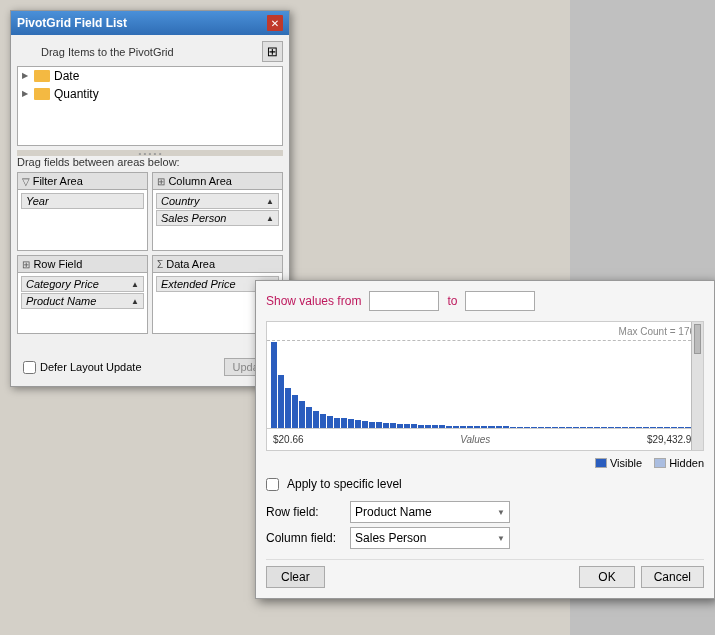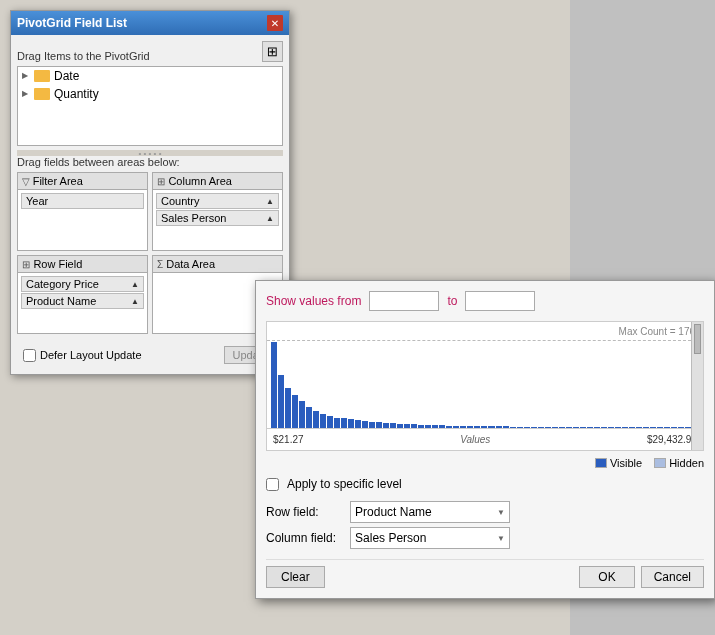--- a/index.html
+++ b/index.html
@@ -44,22 +44,23 @@
 
     .pivot-content {
       padding: 6px;
     }
 
     .drag-hint {
       font-size: 11px;
       color: #333;
       margin-bottom: 4px;
       display: flex;
-      align-items: flex-end;
+      align-items: center;
       justify-content: space-between;
+      margin-left: 24px;
     }
 
     .field-list-area {
       background: white;
       border: 1px solid #aaa;
       height: 80px;
       margin-bottom: 4px;
       overflow-y: auto;
     }
 
@@ -125,20 +126,21 @@
     }
 
     .area-icon {
       font-size: 10px;
       color: #555;
     }
 
     .area-items {
       min-height: 60px;
       padding: 2px;
+      font-style: italic;
     }
 
     .area-item {
       background: #e8e8e8;
       border: 1px solid #bbb;
       padding: 1px 4px;
       margin: 1px;
       font-size: 11px;
       display: flex;
       align-items: center;
@@ -146,21 +148,21 @@
       cursor: pointer;
     }
 
     .sort-arrow { font-size: 8px; color: #333; }
 
     .bottom-bar {
       display: flex;
       align-items: center;
       justify-content: space-between;
       padding: 4px 6px;
-      margin-top: 8px;
+      margin-top: 20px;
     }
 
     .defer-check { display: flex; align-items: center; gap: 4px; font-size: 11px; }
 
     .update-btn {
       background: #e0e0e0;
       border: 1px solid #aaa;
       padding: 2px 8px;
       font-size: 11px;
       cursor: pointer;
@@ -437,20 +439,26 @@
               <span>Product Name</span>
               <span class="sort-arrow">▲</span>
             </div>
           </div>
         </div>
 
         <div class="area-box">
           <div class="area-header">
             <span class="area-icon">Σ</span>
             <span>Data Area</span>
+          </div>
+          <div class="area-items">
+            <div class="area-item" style="position:relative;">
+              <span>Extended Price</span>
+              <span style="position:absolute;right:2px;top:2px;font-size:12px;cursor:pointer;color:#333;">↗</span>
+            </div>
           </div>
         </div>
       </div>
 
       <div class="bottom-bar">
         <label class="defer-check">
           <input type="checkbox" style="">
           <span>Defer Layout Update</span>
         </label>
         <button class="update-btn">
@@ -528,21 +536,21 @@
             <div class="chart-bar" style="height: 1.11111%;"></div>
             <div class="chart-bar" style="height: 1.11111%;"></div>
             <div class="chart-bar" style="height: 1.11111%;"></div>
             <div class="chart-bar" style="height: 1.11111%;"></div>
             <div class="chart-bar" style="height: 1.11111%;"></div>
             <div class="chart-bar" style="height: 1.11111%;"></div>
             <div class="chart-bar" style="height: 1.11111%;"></div>
             <div class="chart-bar" style="height: 1.11111%;"></div>
           </div>
         <div class="chart-x-axis">
-          <span>$21.27</span>
+          <span>$20.66</span>
           <span class="chart-x-center">Values</span>
           <span>$29,432.95</span>
         </div>
         <div class="chart-scrollbar">
           <div style="background:#bbb;height:30px;margin:2px;border:1px solid #999;"></div>
         </div>
       </div>
 
       <div class="legend-row">
         <div class="legend-item">

